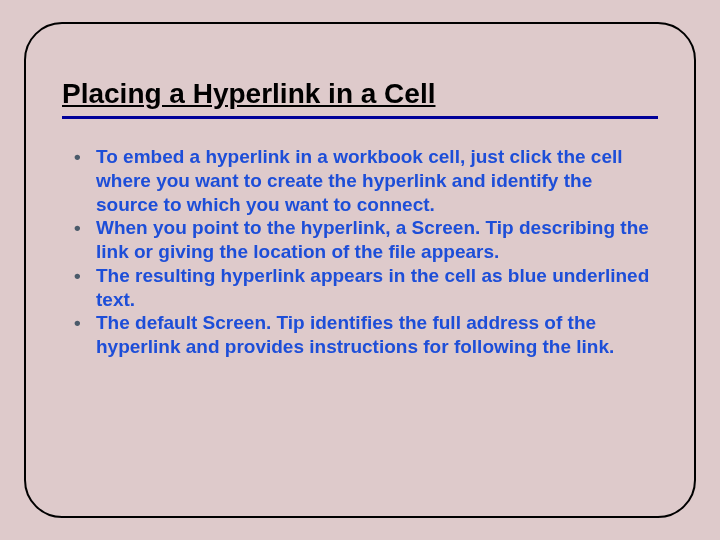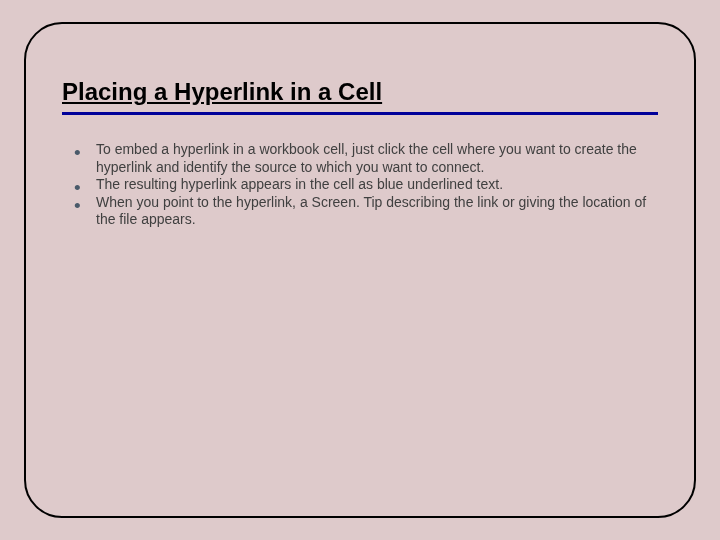--- a/index.html
+++ b/index.html
@@ -15,57 +15,59 @@
   .frame {
     width: 672px;
     height: 496px;
     background: #decacb;
     border: 2px solid #000;
     border-radius: 38px;
     padding: 54px 36px 36px 36px;
     position: relative;
   }
   .title {
-    font-size: 24px;
+    font-size: 28px;
     font-weight: bold;
     text-decoration: underline;
     color: #000;
     margin-bottom: 6px;
   }
   .divider {
     border: none;
     border-top: 3px solid #000099;
     margin-bottom: 26px;
     width: 100%;
   }
   ul.bullets {
     list-style: none;
     padding-left: 6px;
   }
   ul.bullets li {
     position: relative;
     padding-left: 28px;
-    font-size: 14px;
+    font-size: 19px;
     line-height: 1.25;
-    color: #404040;
+    color: #1d4ed8;
     margin-bottom: 0;
+    font-weight: bold;
   }
   ul.bullets li::before {
     content: "•";
     position: absolute;
     left: 6px;
     top: 0;
     color: #4a5a6a;
     font-size: 19px;
   }
 </style>
 </head>
 <body>
 
 <div class="frame">
   <h1 class="title">Placing a Hyperlink in a Cell</h1>
   <hr class="divider">
   <ul class="bullets">
     <li>To embed a hyperlink in a workbook cell, just click the cell where you want to create the hyperlink and identify the source to which you want to connect.</li>
+    <li>When you point to the hyperlink, a Screen. Tip describing the link or giving the location of the file appears.</li>
     <li>The resulting hyperlink appears in the cell as blue underlined text.</li>
-    <li>When you point to the hyperlink, a Screen. Tip describing the link or giving the location of the file appears.</li>
+    <li>The default Screen. Tip identifies the full address of the hyperlink and provides instructions for following the link.</li>
   </ul>
 </div>
 
 </body></html>

